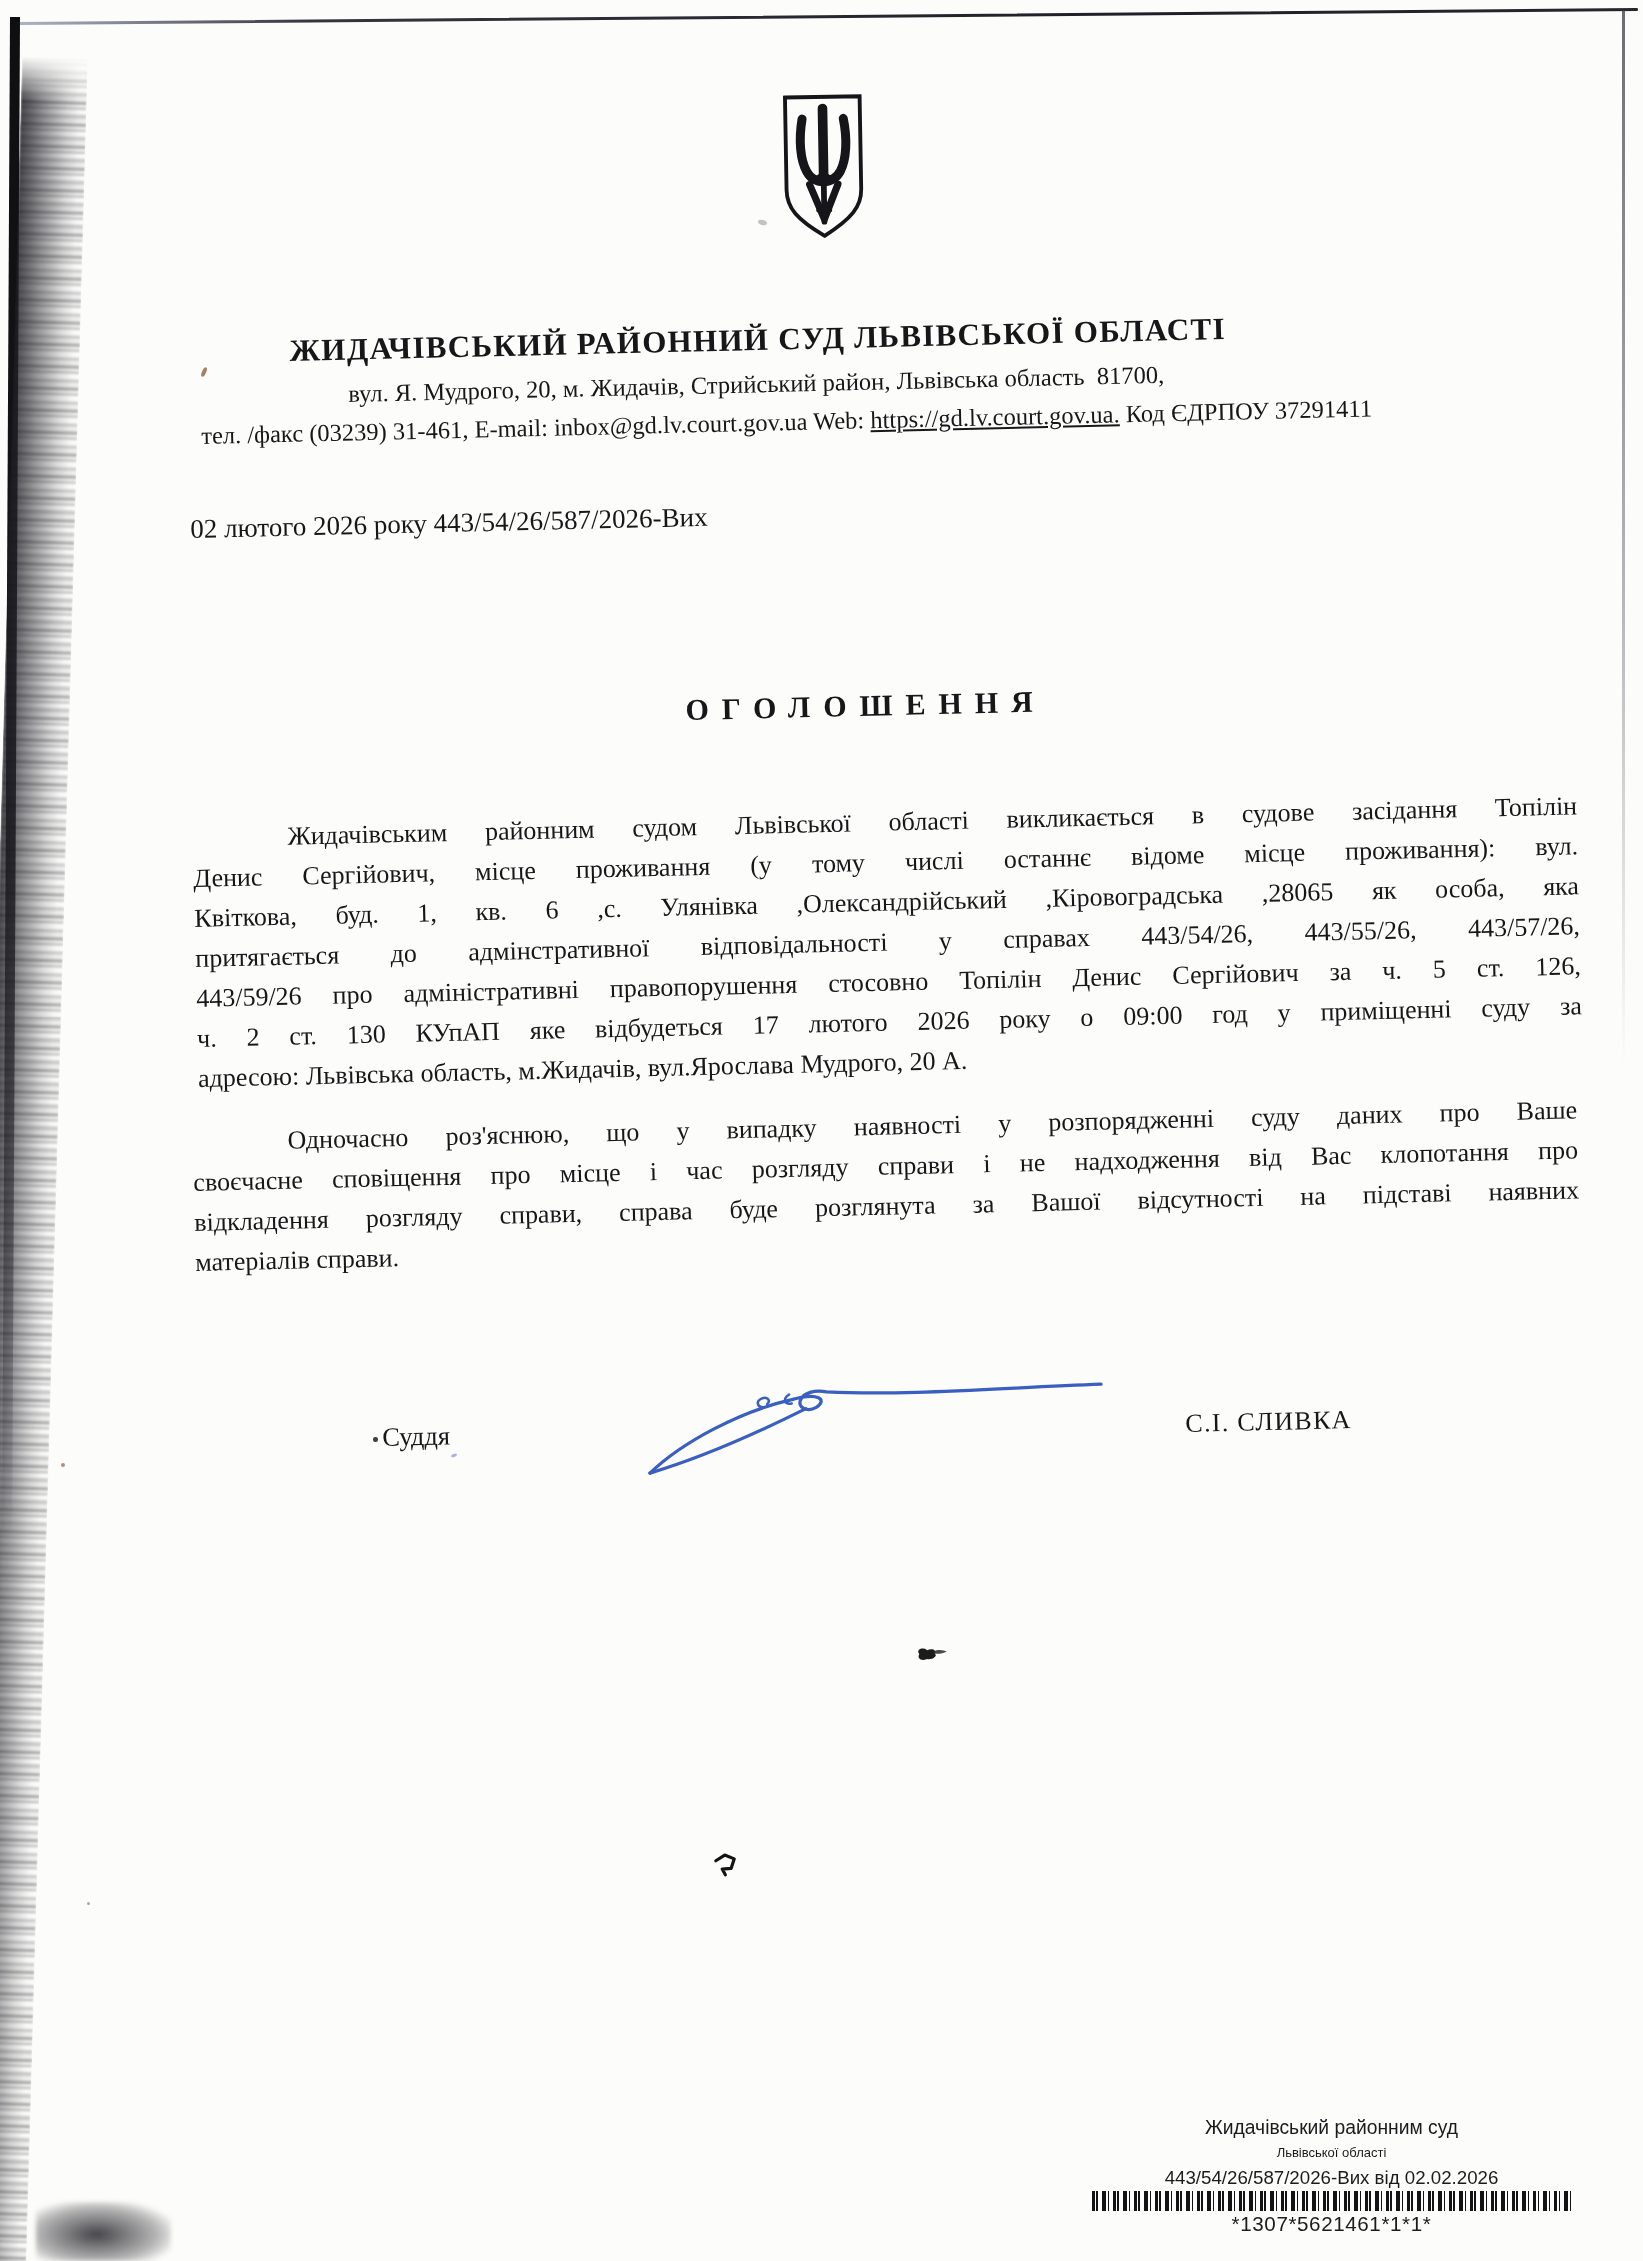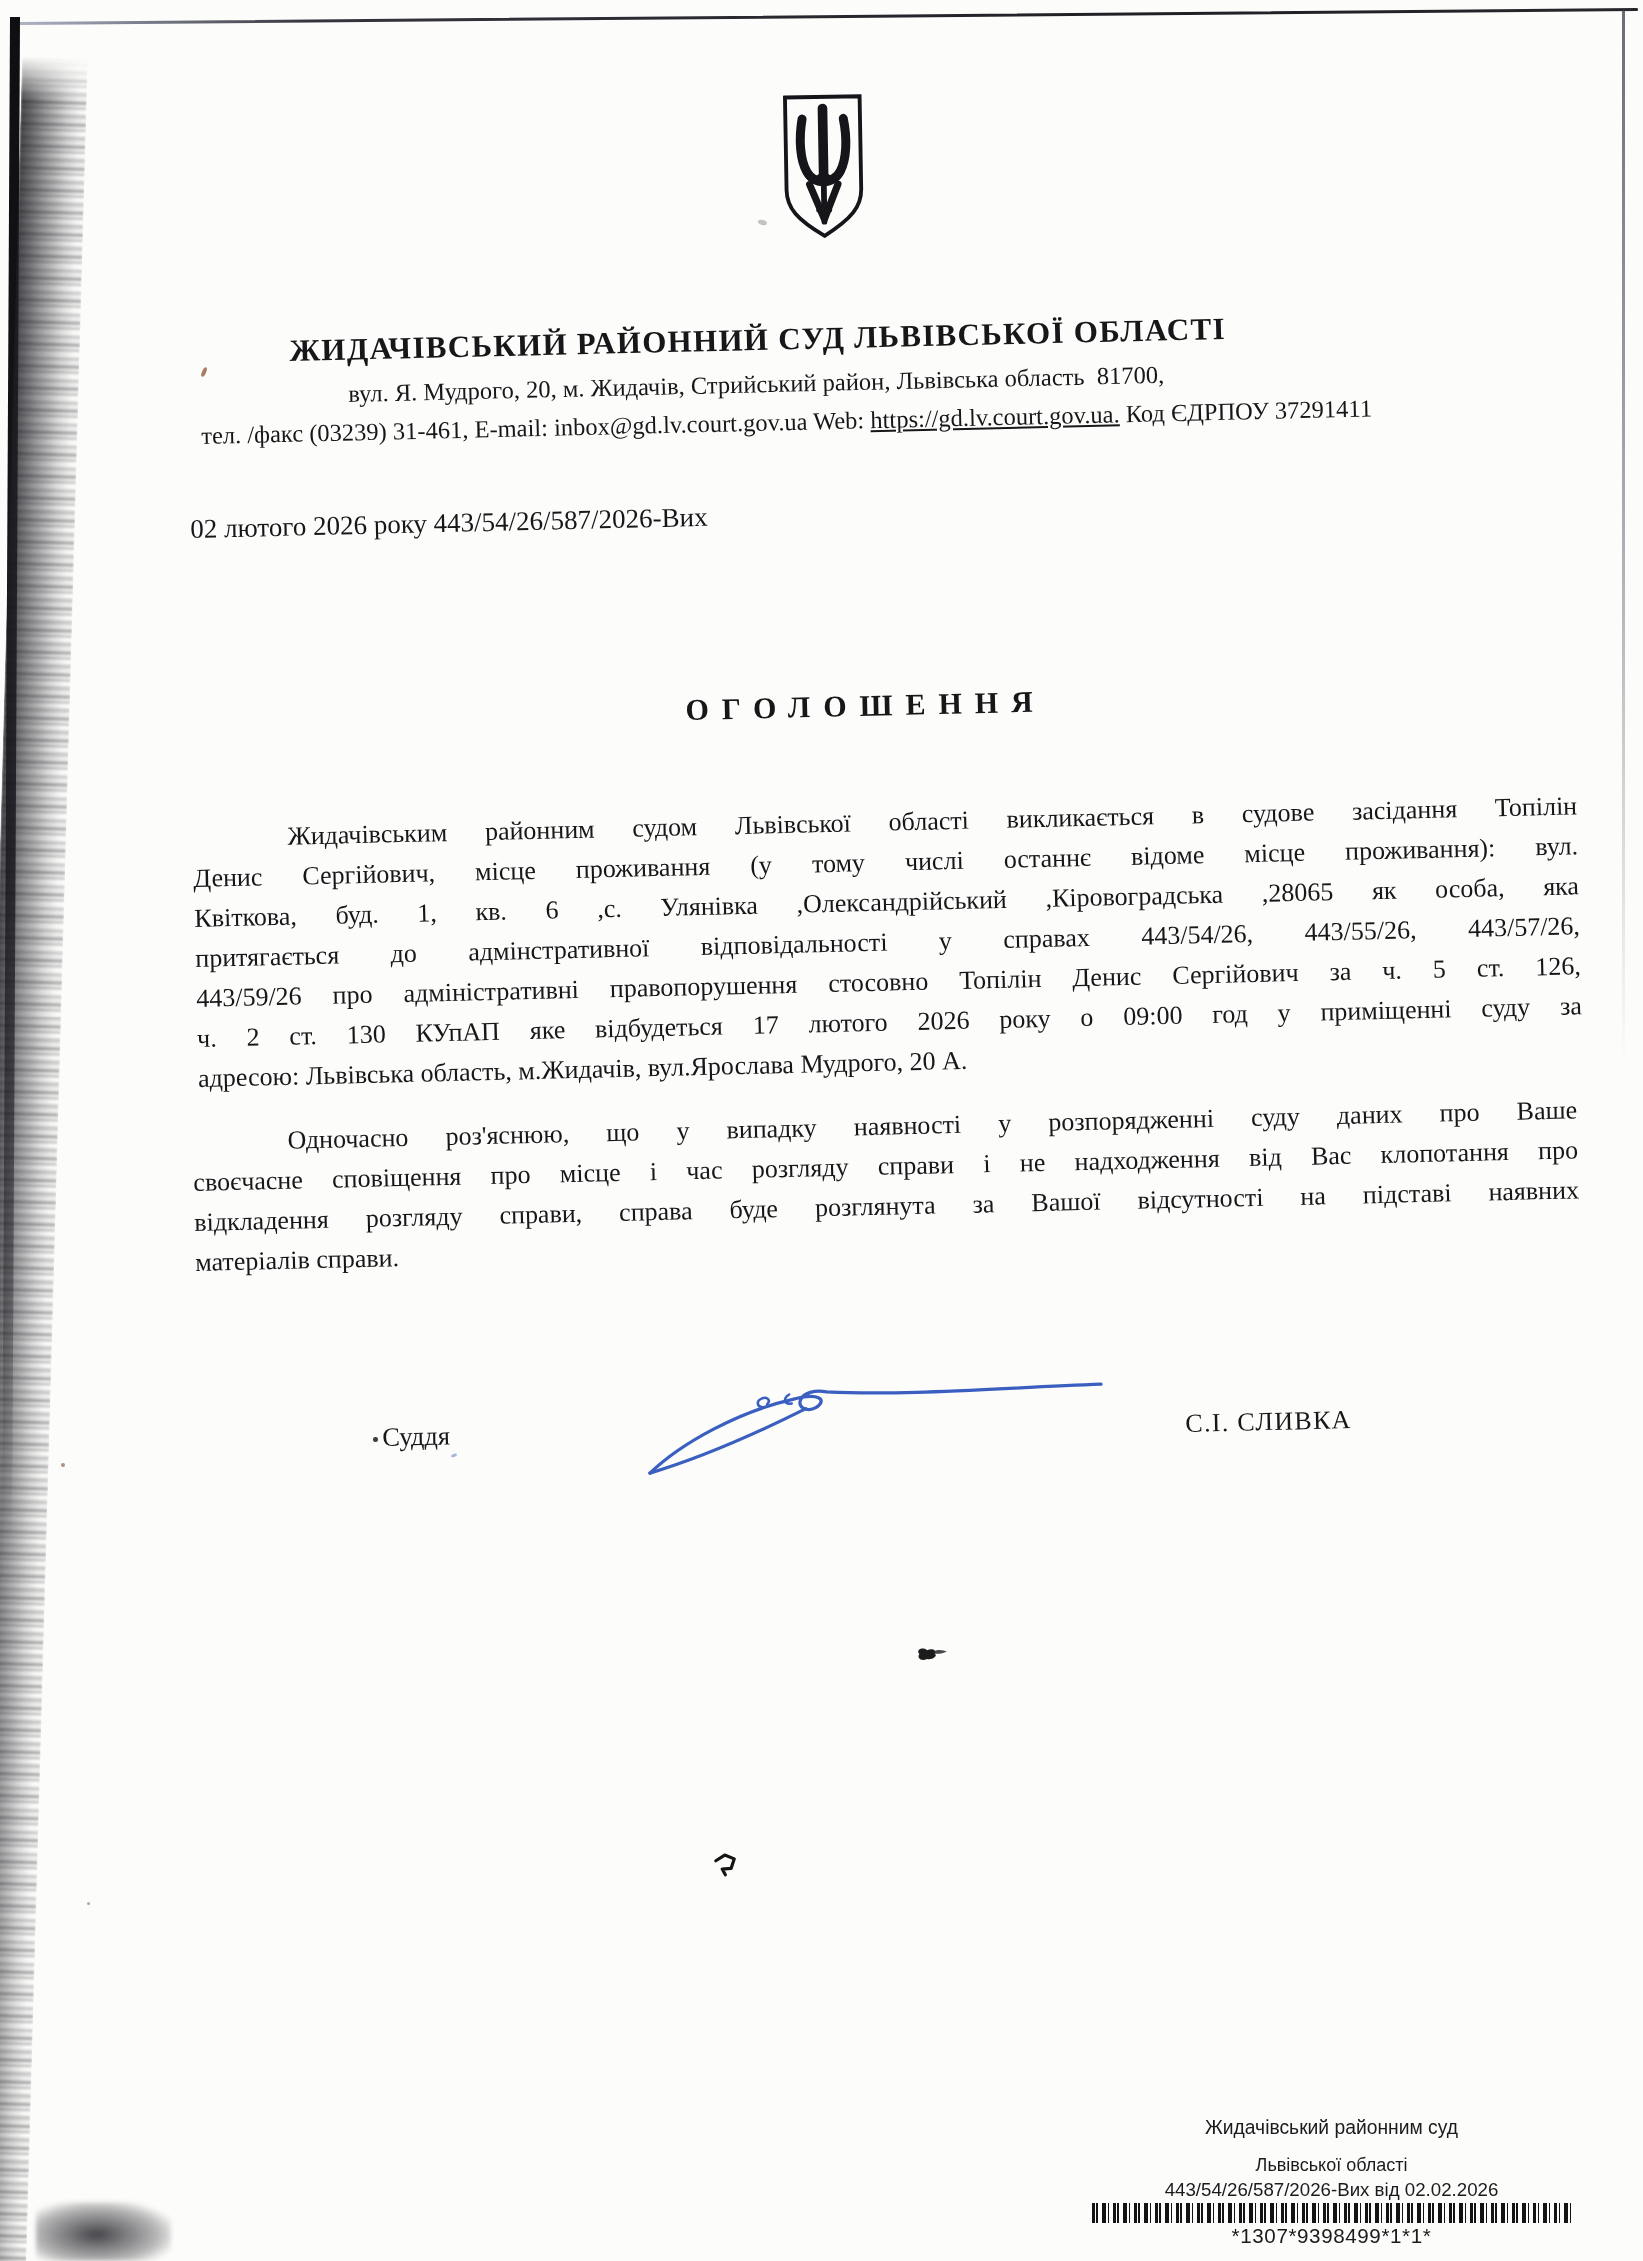--- a/index.html
+++ b/index.html
@@ -41,21 +41,21 @@
   .p1{left:192px;top:819px;}
   .p2{left:192px;top:1123px;}
   
   .judge-label{left:382px;top:1422px;font-size:26.4px;white-space:pre;}
   .judge-name{left:1185px;top:1409px;font-size:26px;letter-spacing:1.3px;white-space:pre;}
   .sig-svg{left:637px;top:1370px;}
   
   .footer{left:1067px;top:2116px;width:529px;text-align:center;
     font-family:"Liberation Sans","DejaVu Sans",sans-serif;color:#1b1b1e;}
   .footer .f1{font-size:19.3px;line-height:24.5px;}
-  .footer .f2{font-size:18px;line-height:24.5px;margin-top:12px;}
+  .footer .f2{font-size:13px;line-height:24.5px;}
   .footer .fref{font-size:18.7px;line-height:23px;margin-top:1.3px;}
   .barcode{width:480px;height:20.6px;margin:1.3px auto 0 auto;
     background:repeating-linear-gradient(90deg,#131316 0 2.6px,#fcfcfa 2.6px 4.5px,#131316 4.5px 5.8px,#fcfcfa 5.8px 9.7px,#131316 9.7px 14px,#fcfcfa 14px 16px,#131316 16px 17.4px,#fcfcfa 17.4px 21px);}
   .fstars{font-size:20.6px;line-height:23px;margin-top:1.3px;letter-spacing:0.6px;}
 </style>
 </head>
 <body>
 
 <div class="page">
 
@@ -126,17 +126,17 @@
   </svg>
   <svg class="abs" style="left:712px;top:1853px;" width="28" height="27" viewBox="0 0 44 42">
     <path d="M6,12 L20,3 L35,9 L30,24 L16,25 M16,25 L21,34" fill="none" stroke="#141414" stroke-width="5" stroke-linejoin="round" stroke-linecap="round"></path>
   </svg>
 
   <div class="abs footer">
     <div class="f1">Жидачівський районним суд</div>
     <div class="f2">Львівської області</div>
     <div class="fref">443/54/26/587/2026-Вих від 02.02.2026</div>
     <div class="barcode"></div>
-    <div class="fstars">*1307*9398499*1*1*</div>
+    <div class="fstars">*1307*5621461*1*1*</div>
   </div>
 
 </div>
 
 
 </body></html>

